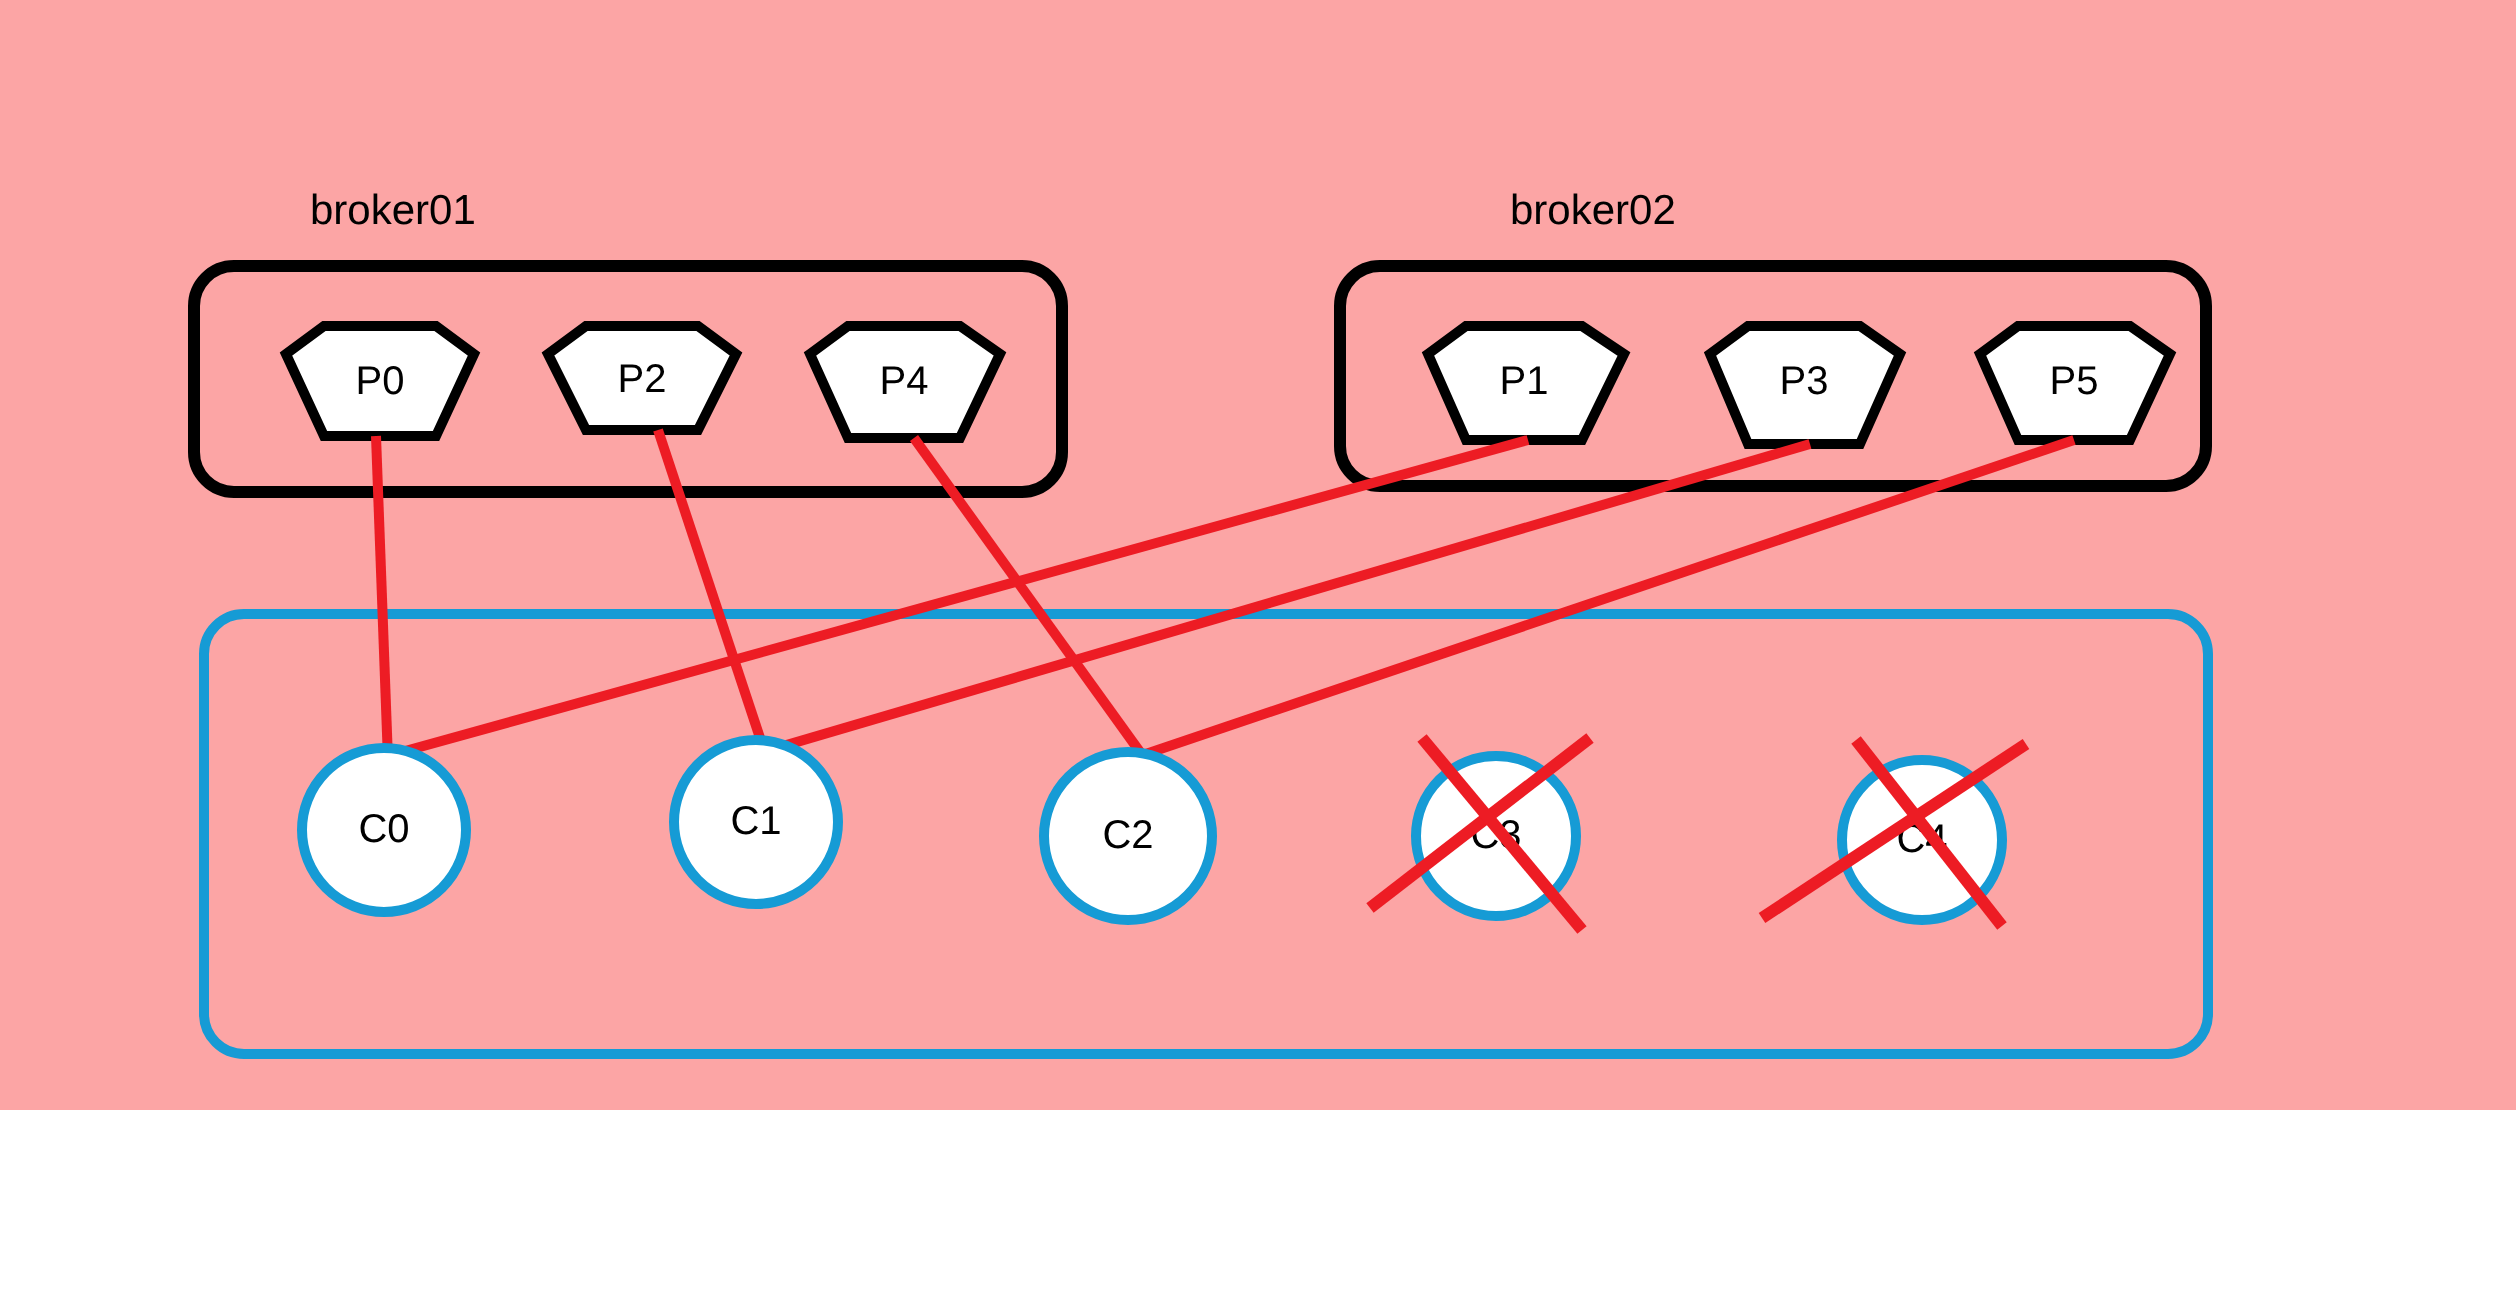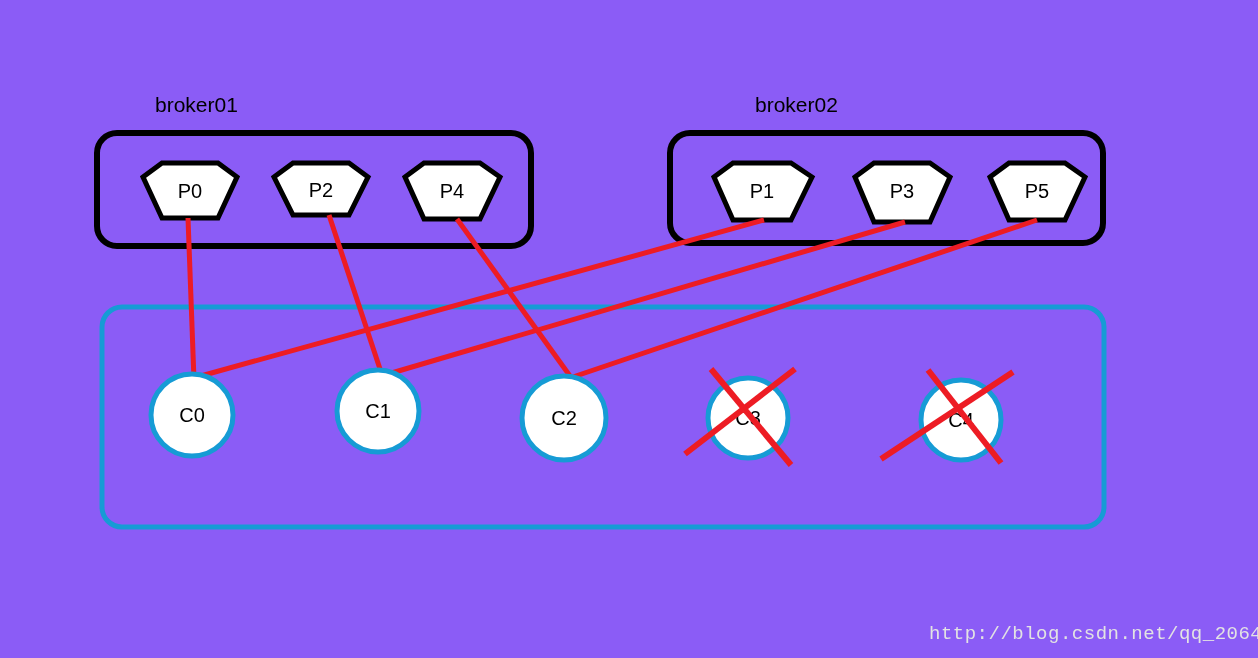--- a/index.html
+++ b/index.html
@@ -7,22 +7,22 @@
     margin: 0;
     padding: 0;
     background: #ffffff;
   }
   body {
     font-family: "Liberation Sans", "DejaVu Sans", sans-serif;
   }
   #stage {
     position: relative;
     width: 1258px;
-    height: 658px;
-    background: #8b5cf6;
+    height: 555px;
+    background: #fca5a5;
     overflow: hidden;
   }
   #diagram-svg {
     position: absolute;
     left: 0;
     top: 0;
     width: 1258px;
     height: 658px;
     display: block;
   }

